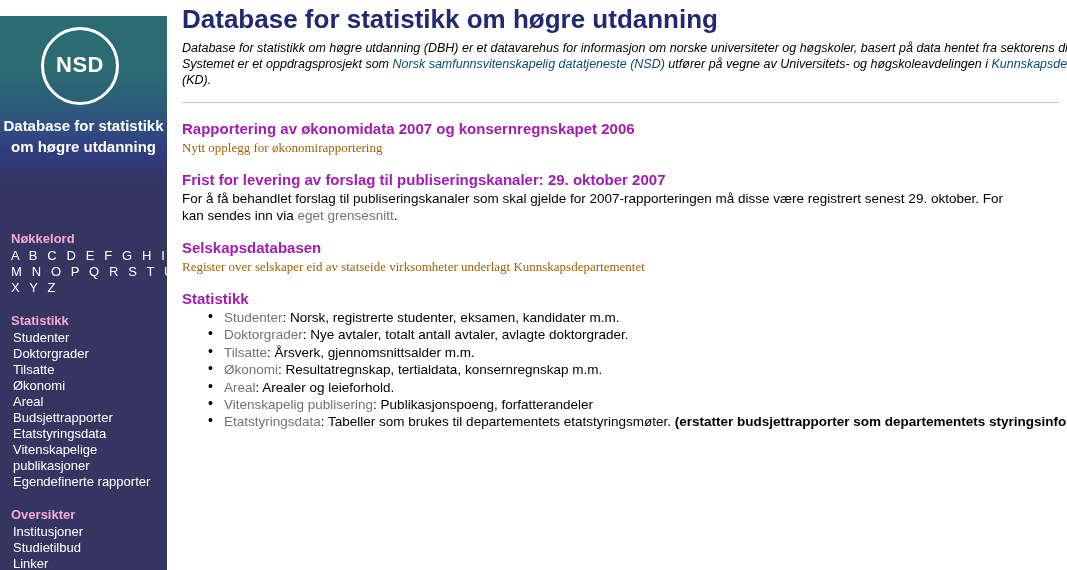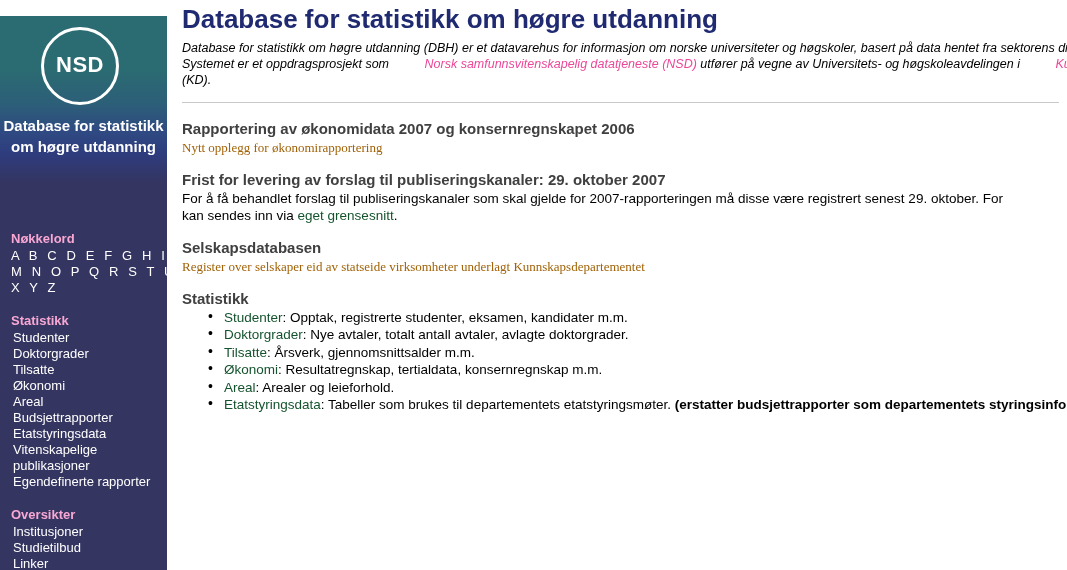--- a/index.html
+++ b/index.html
@@ -157,36 +157,36 @@
   }
   #intro {
     font-family: "Liberation Sans", sans-serif;
     font-style: italic;
     font-size: 12.5px;
     line-height: 16px;
     color: #000000;
     width: 1500px;
     margin: 0;
   }
-  #intro .lnk { color: #ec4899; text-decoration: none; cursor: pointer; margin-left: 32px; }
+  #intro .lnk { color: #0c4a6e; text-decoration: none; cursor: pointer; }
   #divider {
     border: 0;
     border-top: 1px solid #c8c8c8;
     margin: 14px 0 16px 0;
     width: 877px;
   }
   .section {
     margin: 0 0 16px 0;
   }
   .section h2 {
     font-family: "Liberation Sans", sans-serif;
     font-weight: bold;
     font-size: 15px;
     line-height: 19px;
-    color: #404040;
+    color: #a21caf;
     margin: 0 0 1px 0;
     white-space: nowrap;
   }
   .section p.sub {
     font-family: Liberation Serif, serif;
     font-size: 13px;
     line-height: 17px;
     color: #a16207;
     margin: 0;
     white-space: nowrap;
@@ -194,21 +194,21 @@
   .section p.body {
     font-family: "Liberation Sans", sans-serif;
     font-size: 13.5px;
     line-height: 17px;
     color: #000000;
     margin: 0;
     width: 1090px;
   }
   .section p.body .lnk,
   ul.bullets .lnk {
-    color: #14532d;
+    color: #737373;
     text-decoration: none;
     cursor: pointer;
   }
   ul.bullets {
     list-style: none;
     margin: 0;
     padding: 0 0 0 22px;
   }
   ul.bullets li {
     font-family: "Liberation Sans", sans-serif;
@@ -327,25 +327,26 @@
 
       <div class="section tight">
         <h2>Selskapsdatabasen</h2>
         <p class="sub">Register over selskaper eid av statseide virksomheter underlagt Kunnskapsdepartementet</p>
       </div>
 
 
       <div class="section">
         <h2>Statistikk</h2>
         <ul class="bullets">
-          <li><a class="lnk" href="#">Studenter</a><span>: Opptak, registrerte studenter, eksamen, kandidater m.m.</span></li>
+          <li><a class="lnk" href="#">Studenter</a><span>: Norsk, registrerte studenter, eksamen, kandidater m.m.</span></li>
           <li><a class="lnk" href="#">Doktorgrader</a><span>: Nye avtaler, totalt antall avtaler, avlagte doktorgrader.</span></li>
           <li><a class="lnk" href="#">Tilsatte</a><span>: Årsverk, gjennomsnittsalder m.m.</span></li>
           <li><a class="lnk" href="#">Økonomi</a><span>: Resultatregnskap, tertialdata, konsernregnskap m.m.</span></li>
           <li><a class="lnk" href="#">Areal</a><span>: Arealer og leieforhold.</span></li>
+          <li><a class="lnk" href="#">Vitenskapelig publisering</a><span>: Publikasjonspoeng, forfatterandeler</span></li>
           <li class="wrap"><a class="lnk" href="#">Etatstyringsdata</a><span>: Tabeller som brukes til departementets etatstyringsmøter. </span><span class="em">(erstatter budsjettrapporter som departementets styringsinformasjon)</span></li>
         </ul>
       </div>
 
     </div>
   </div>
 
 </div>
 
 </body></html>

